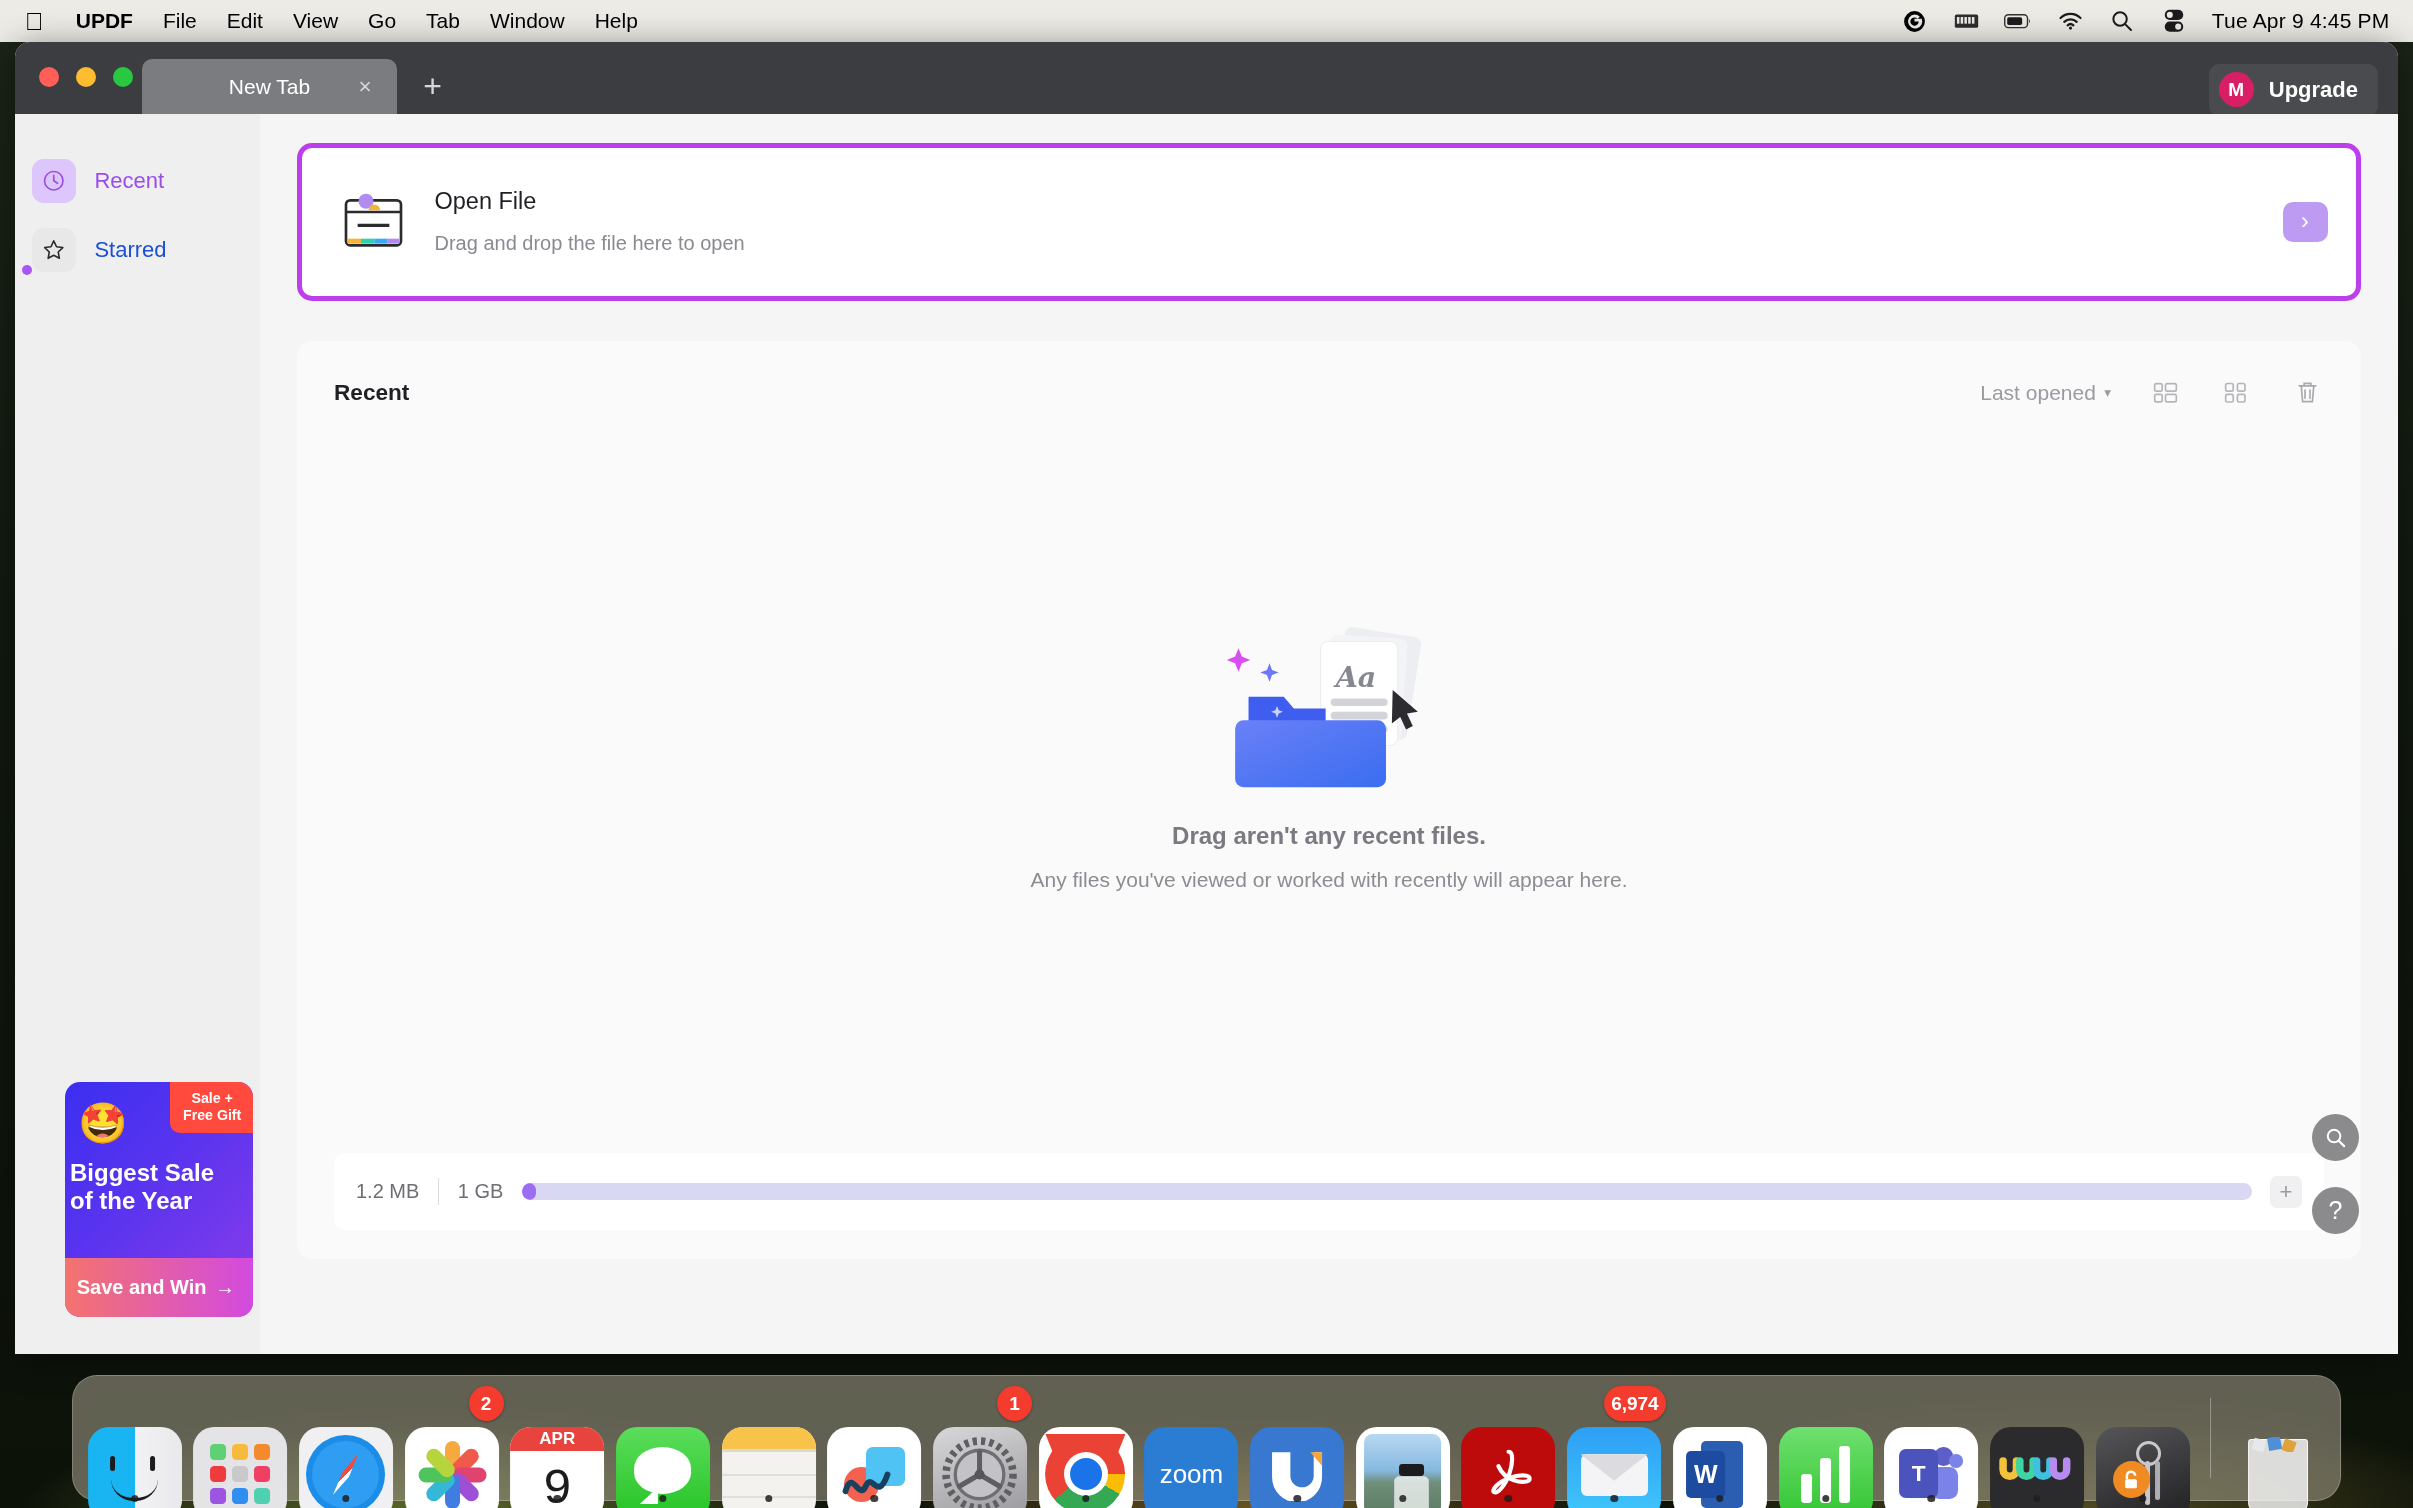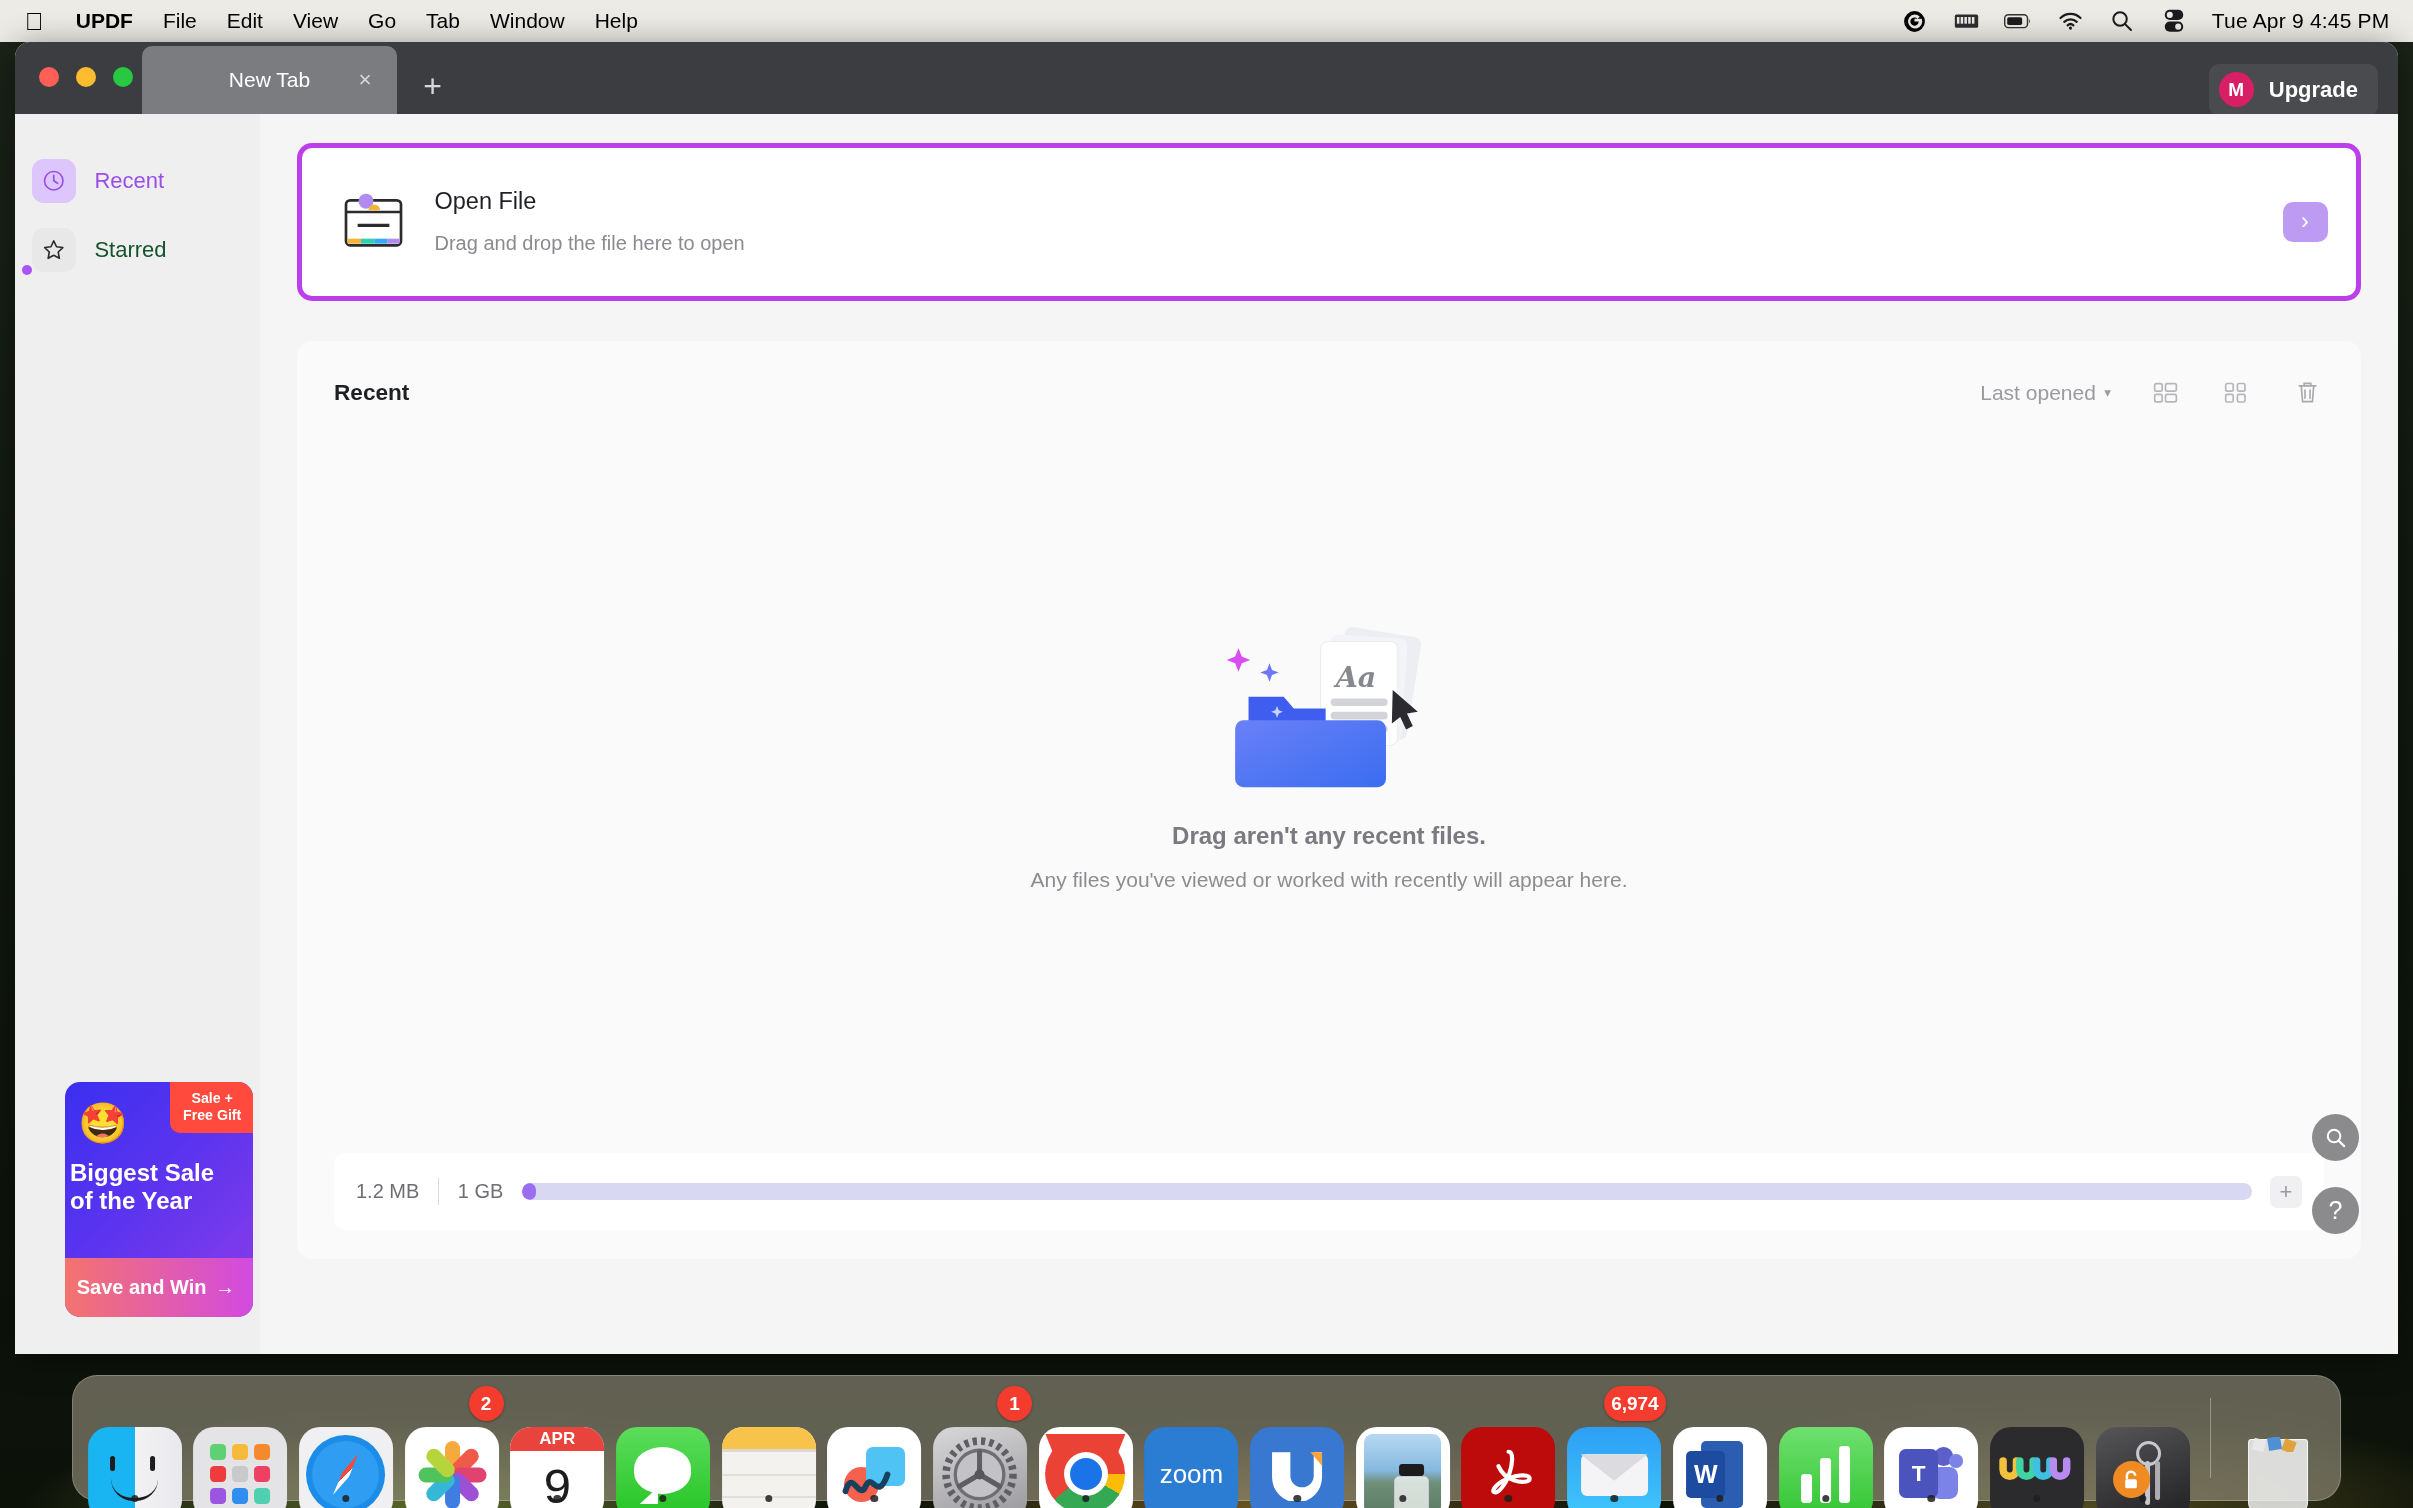--- a/index.html
+++ b/index.html
@@ -55,21 +55,21 @@
     display: flex; align-items: flex-end;
   }
   .traffic { position: absolute; left: 23.5px; top: 25px; display: flex; gap: 17px; }
   .light { width: 20px; height: 20px; border-radius: 50%; }
   .light.red { background: #ff5f57; }
   .light.amber { background: #febc2e; }
   .light.green { background: #28c840; }
 
   .tabstrip { position: absolute; left: 127px; bottom: 0; display: flex; align-items: flex-end; }
   .tab {
-    position: relative; width: 255px; height: 68px;
+    position: relative; width: 255px; height: 55px;
     background: #7b7c80; border-radius: 10px 10px 0 0;
     display: flex; align-items: center; justify-content: center;
     color: #fff; font-size: 21px;
   }
   .tab-close {
     position: absolute; right: 18.4px; top: 50%; transform: translateY(-50%);
     width: 27px; height: 27px; color: #d8d8da; font-size: 22.6px;
     display: flex; align-items: center; justify-content: center; line-height: 1;
   }
   .newtab-btn {
@@ -101,21 +101,21 @@
   .sidedot { position: absolute; left: 6.7px; top: 151px; width: 10px; height: 10px; border-radius: 50%; background: #a855f7; }
   .side-item {
     display: flex; align-items: center; gap: 18.4px;
     padding: 0 17px; height: 64px; margin: 5px 0;
   }
   .side-icon {
     width: 44px; height: 44px; border-radius: 11.7px; background: #e8e8e8;
     display: flex; align-items: center; justify-content: center; flex: none;
   }
   .side-item.active .side-icon { background: #dcc6fb; }
-  .side-label { font-size: 22px; color: #14532d; }
+  .side-label { font-size: 22px; color: #1d4ed8; }
   .side-item.active .side-label { color: #9b4dea; }
 
   .promo {
     position: absolute; left: 50px; bottom: 37px;
     width: 188px; height: 235px; border-radius: 15px; overflow: hidden;
     background: linear-gradient(135deg, #3b2ff0 0%, #5b34ef 45%, #8b3de8 100%);
   }
   .promo-badge {
     position: absolute; right: 0; top: 0; background: #ff4a3d; color: #fff;
     font-size: 14.2px; font-weight: bold; line-height: 1.15;

